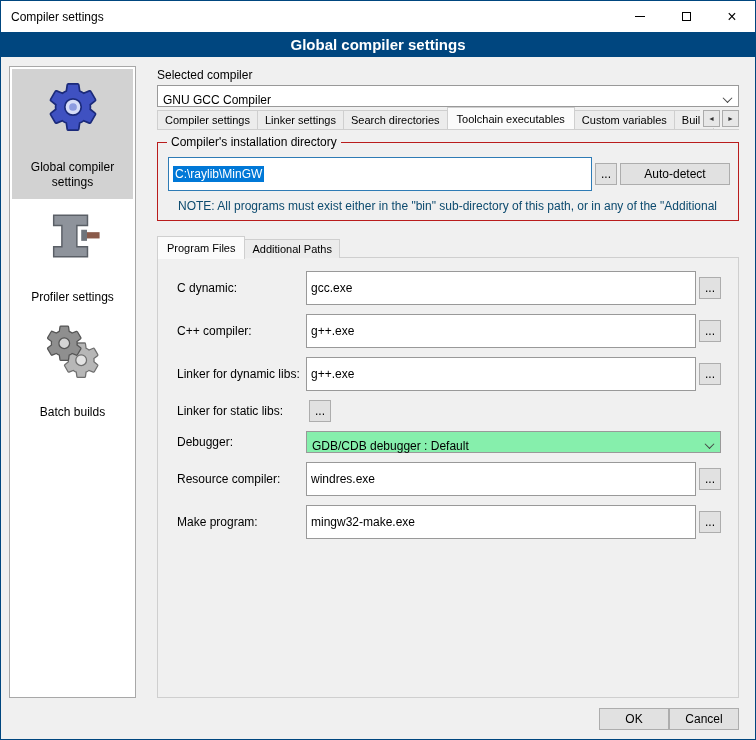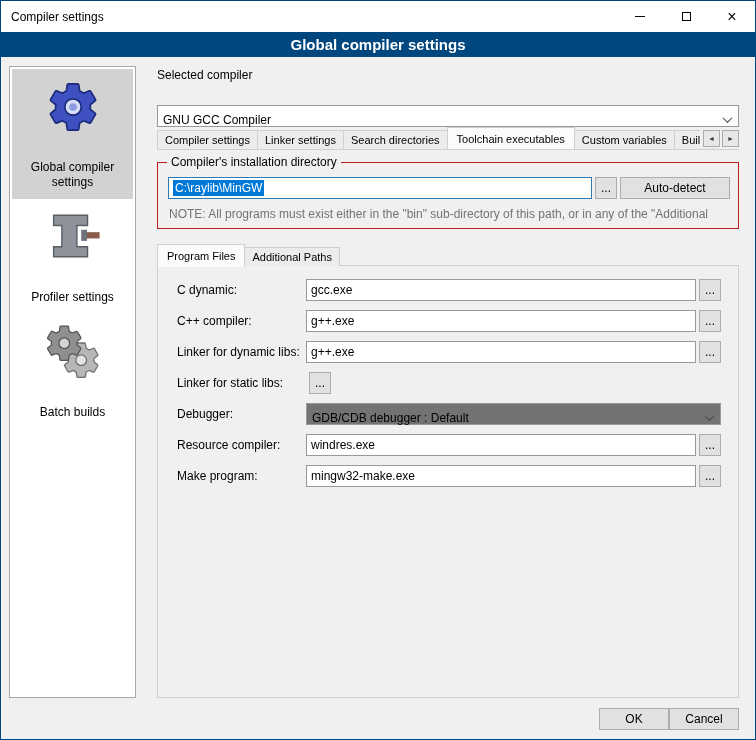--- a/index.html
+++ b/index.html
@@ -28,30 +28,30 @@
   
   .sidebar { width:127px; flex:0 0 auto; background:#fff; border:1px solid #a8a8a8; padding:2px; }
   .side-item { display:flex; flex-direction:column; align-items:center; padding:7px 2px 9px; cursor:default; }
   .side-item.selected { background:#d2d2d2; }
   .side-icon { width:58px; height:58px; margin:2px auto 24px; display:block; }
   .side-icon svg { width:100%; height:100%; display:block; }
   .side-label { text-align:center; font-size:12px; line-height:15px; }
 
   
   .main { flex:1; display:flex; flex-direction:column; padding:2px 8px 0 11px; min-width:0; }
-  .field-label { margin-bottom:23px; }
+  .field-label { margin-bottom:3px; }
 
   
   .combo { display:flex; align-items:center; border:1px solid #999; background:#fff;
            height:22px; padding:7px 2px 0 5px; cursor:default; flex:0 0 auto; }
   .combo-text { overflow:hidden; white-space:nowrap; }
   .chev { margin-left:auto; width:18px; display:flex; justify-content:center; align-items:center; height:100%; }
   .chev i { display:block; width:7px; height:7px; border-right:1.4px solid #444;
             border-bottom:1.4px solid #444; transform:rotate(45deg) translate(-1px,-1px); }
-  .combo.gray { background:#737373; flex:1 1 auto; min-width:0;gap:33px; }
+  .combo.gray { background:#86efac; flex:1 1 auto; min-width:0;gap:33px; }
 
   
   .btn { height:22px; background:#e1e1e1; border:1px solid #adadad; font-family:inherit;
          font-size:12px; padding:0 8px; cursor:default; color:#000; }
   .btn.disabled { background:#d6d6d6; border-color:#bdbdbd; color:#7b7b7b; }
   .actions-row { display:flex; justify-content:flex-end; gap:5px; margin:7px 0 14px; flex:0 0 auto; }
   .b-setdefault { width:130px; }
   .b-copy,.b-rename,.b-delete { width:73px; }
   .b-delete { margin-right:22px; }
   .b-reset { width:93px; }
@@ -71,25 +71,25 @@
   .tab-arrows { position:absolute; right:0; bottom:1px; display:flex; gap:2px;
                 background:#f0f0f0; padding-left:3px; height:19px; align-items:center; z-index:3; }
   .arrow { width:17px; height:17px; border:1px solid #ababab; background:#e7e7e7;
            font-size:7px; display:flex; align-items:center; justify-content:center; color:#333; cursor:default; }
 
   
   .groupbox { position:relative; border:1px solid #b91c1c; margin-top:12px;
               padding:14px 8px 4px 10px; flex:0 0 auto; }
   .group-label { position:absolute; top:-8px; left:9px; background:#f0f0f0; padding:0 4px; }
   .dir-row { display:flex; align-items:center; }
-  .textbox { height:22px; border:1px solid #999; background:#fff; padding:0 4px;
+  .textbox { height:34px; border:1px solid #999; background:#fff; padding:0 4px;
              font-family:inherit; font-size:12px; }
   .textbox.dir { flex:1 1 auto; min-width:0; border-color:#2e7bb5; display:flex; align-items:center; }
   .sel { background:#0078d7; color:#fff; padding:1px 2px; white-space:nowrap; }
-  .note { color:#737373; margin:8px 0 3px 1px; white-space:nowrap; overflow:hidden; font-size:12px; }
+  .note { color:#0c4a6e; margin:8px 0 3px 10px; white-space:nowrap; overflow:hidden; font-size:12px; }
 
   
   .tabstrip.inner { margin-top:14px; border-bottom:none; z-index:2; }
   .pane { flex:1 1 auto; border:1px solid #cfcfcf; background:#f0f0f0;
           padding:13px 17px 0 19px; min-height:0; margin-top:-1px; }
   .form-row { display:flex; align-items:center; margin-bottom:9px; }
   .row-label { width:129px; flex:0 0 auto; }
   input.textbox { flex:1 1 auto; min-width:0; }
 
   

